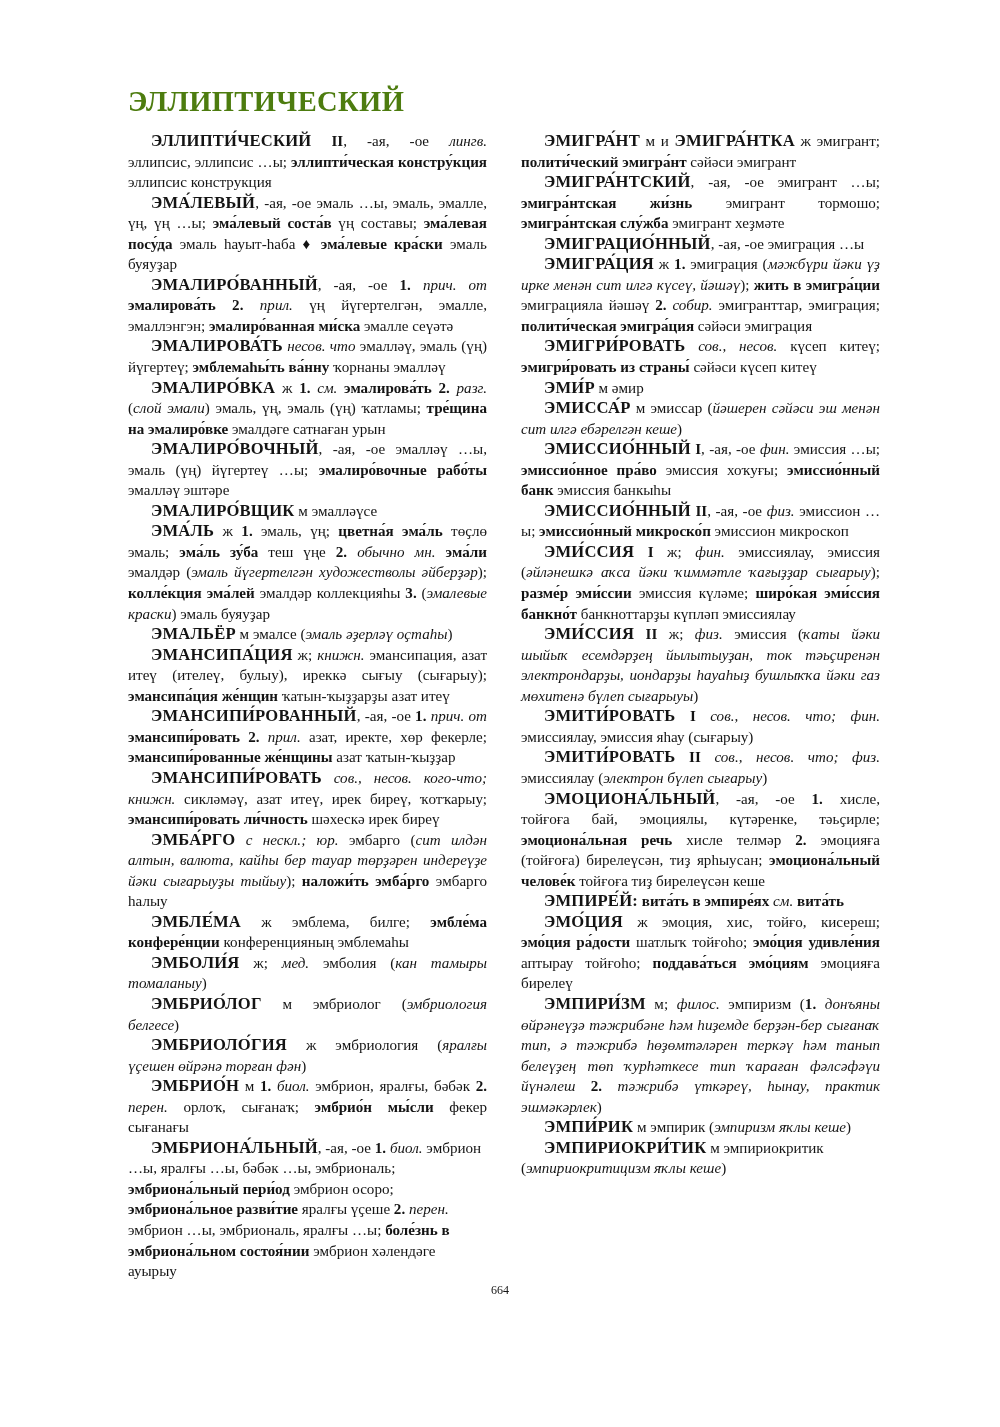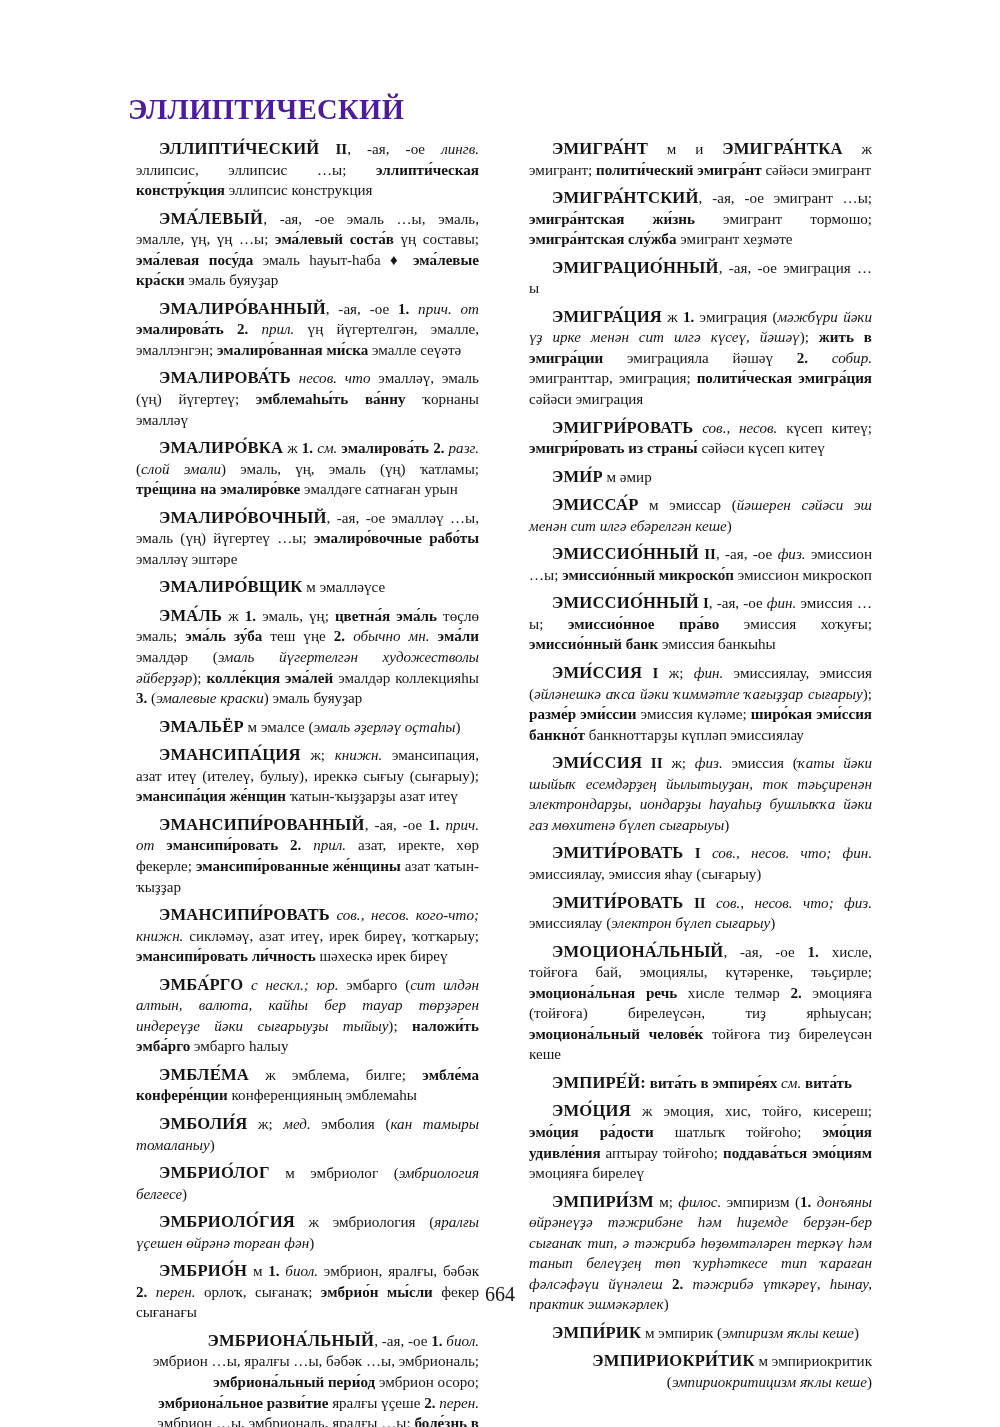--- a/index.html
+++ b/index.html
@@ -13,50 +13,50 @@
     height: 1427px;
     background: #ffffff;
     font-family: "Liberation Serif", "DejaVu Serif", serif;
     color: #141414;
     box-sizing: border-box;
     overflow: hidden;
   }
   .running-head {
     position: absolute;
     left: 128px;
-    top: 96px;
+    top: 88px;
     font-size: 28.5px;
     font-weight: bold;
     letter-spacing: 0.4px;
-    color: #4c1d95;
+    color: #4d7c0f;
     line-height: 1;
   }
   .columns {
     position: absolute;
     left: 128px;
     top: 131px;
     width: 752px;
     display: flex;
     gap: 34px;
   }
   .col {
     width: 359px;
     font-size: 15.1px;
     line-height: 20.55px;
     text-align: justify;
     text-justify: inter-word;
     hyphens: manual;
   }
   .entry {
-    margin: 8px;
+    margin: 0;
     text-indent: 23px;
     text-align: justify;
   }
   .entry:last-child {
-    text-align: right;
+    text-align: left;
   }
   .hw-big {
     font-weight: bold;
     font-size: 16.6px;
     letter-spacing: 0.2px;
   }
   .b {
     font-weight: bold;
   }
   .i {
@@ -64,21 +64,21 @@
   }
   .rom {
     font-weight: bold;
   }
   .page-number {
     position: absolute;
     left: 0;
     top: 1283px;
     width: 1000px;
     text-align: center;
-    font-size: 20px;
+    font-size: 12px;
     color: #141414;
   }
 </style>
 </head>
 <body>
 
 <div class="page">
 
   <div class="running-head">ЭЛЛИПТИЧЕСКИЙ</div>
 
@@ -105,22 +105,22 @@
         <p class="entry"><span class="hw-big">ЭМБРИОНА́ЛЬНЫЙ</span><span>, -ая, -ое </span><span class="b">1.</span><span class="i"> биол.</span><span> эмбрион …ы, яралғы …ы, бәбәк …ы, эмбриональ; </span><span class="b">эмбриона́льный пери́од</span><span> эмбрион осоро; </span><span class="b">эмбриона́льное разви́тие</span><span> яралғы үҫеше </span><span class="b">2.</span><span class="i"> перен.</span><span> эмбрион …ы, эмбриональ, яралғы …ы; </span><span class="b">боле́знь в эмбриона́льном состоя́нии</span><span> эмбрион хәлендәге ауырыу</span></p>
       </div>
     <div class="col" id="col-right">
         <p class="entry"><span class="hw-big">ЭМИГРА́НТ</span><span> м и </span><span class="hw-big">ЭМИГРА́НТКА</span><span> ж эмигрант; </span><span class="b">полити́ческий эмигра́нт</span><span> сәйәси эмигрант</span></p>
         <p class="entry"><span class="hw-big">ЭМИГРА́НТСКИЙ</span><span>, -ая, -ое эмигрант …ы; </span><span class="b">эмигра́нтская жи́знь</span><span> эмигрант тормошо; </span><span class="b">эмигра́нтская слу́жба</span><span> эмигрант хеҙмәте</span></p>
         <p class="entry"><span class="hw-big">ЭМИГРАЦИО́ННЫЙ</span><span>, -ая, -ое эмиграция …ы</span></p>
         <p class="entry"><span class="hw-big">ЭМИГРА́ЦИЯ</span><span> ж </span><span class="b">1.</span><span> эмиграция (</span><span class="i">мәжбүри йәки үҙ ирке менән сит илгә күсеү, йәшәү</span><span>); </span><span class="b">жить в эмигра́ции</span><span> эмиграцияла йәшәү </span><span class="b">2.</span><span class="i"> собир.</span><span> эмигранттар, эмиграция; </span><span class="b">полити́ческая эмигра́ция</span><span> сәйәси эмиграция</span></p>
         <p class="entry"><span class="hw-big">ЭМИГРИ́РОВАТЬ</span><span class="i"> сов., несов.</span><span> күсеп китеү; </span><span class="b">эмигри́ровать из страны́</span><span> сәйәси күсеп китеү</span></p>
         <p class="entry"><span class="hw-big">ЭМИ́Р</span><span> м әмир</span></p>
         <p class="entry"><span class="hw-big">ЭМИССА́Р</span><span> м эмиссар (</span><span class="i">йәшерен сәйәси эш менән сит илгә ебәрелгән кеше</span><span>)</span></p>
+        <p class="entry"><span class="hw-big">ЭМИССИО́ННЫЙ</span><span class="rom"> I</span><span>, -ая, -ое </span><span class="i">фин.</span><span> эмиссия …ы; </span><span class="b">эмиссио́нное пра́во</span><span> эмиссия хоҡуғы; </span><span class="b">эмиссио́нный банк</span><span> эмиссия банкыhы</span></p>
         <p class="entry"><span class="hw-big">ЭМИССИО́ННЫЙ</span><span class="rom"> II</span><span>, -ая, -ое </span><span class="i">физ.</span><span> эмиссион …ы; </span><span class="b">эмиссио́нный микроско́п</span><span> эмиссион микроскоп</span></p>
-        <p class="entry"><span class="hw-big">ЭМИССИО́ННЫЙ</span><span class="rom"> I</span><span>, -ая, -ое </span><span class="i">фин.</span><span> эмиссия …ы; </span><span class="b">эмиссио́нное пра́во</span><span> эмиссия хоҡуғы; </span><span class="b">эмиссио́нный банк</span><span> эмиссия банкыhы</span></p>
         <p class="entry"><span class="hw-big">ЭМИ́ССИЯ</span><span class="rom"> I</span><span> ж; </span><span class="i">фин.</span><span> эмиссиялау, эмиссия (</span><span class="i">әйләнешкә аҡса йәки ҡиммәтле ҡағыҙҙар сығарыу</span><span>); </span><span class="b">разме́р эми́ссии</span><span> эмиссия күләме; </span><span class="b">широ́кая эми́ссия банкно́т</span><span> банкноттарҙы күпләп эмиссиялау</span></p>
         <p class="entry"><span class="hw-big">ЭМИ́ССИЯ</span><span class="rom"> II</span><span> ж; </span><span class="i">физ.</span><span> эмиссия (</span><span class="i">ҡаты йәки шыйыҡ есемдәрҙең йылытыуҙан, ток тәьҫиренән электрондарҙы, иондарҙы hауаhыҙ бушлыҡҡа йәки газ мөхитенә бүлеп сығарыуы</span><span>)</span></p>
         <p class="entry"><span class="hw-big">ЭМИТИ́РОВАТЬ</span><span class="rom"> I</span><span class="i"> сов., несов. что;</span><span> </span><span class="i">фин.</span><span> эмиссиялау, эмиссия яhау (сығарыу)</span></p>
         <p class="entry"><span class="hw-big">ЭМИТИ́РОВАТЬ</span><span class="rom"> II</span><span class="i"> сов., несов. что;</span><span> </span><span class="i">физ.</span><span> эмиссиялау (</span><span class="i">электрон бүлеп сығарыу</span><span>)</span></p>
         <p class="entry"><span class="hw-big">ЭМОЦИОНА́ЛЬНЫЙ</span><span>, -ая, -ое </span><span class="b">1.</span><span> хисле, тойғоға бай, эмоциялы, күтәренке, тәьҫирле; </span><span class="b">эмоциона́льная речь</span><span> хисле телмәр </span><span class="b">2.</span><span> эмоцияға (тойғоға) бирелеүсән, тиҙ ярhыусан; </span><span class="b">эмоциона́льный челове́к</span><span> тойғоға тиҙ бирелеүсән кеше</span></p>
         <p class="entry"><span class="hw-big">ЭМПИРЕ́Й:</span><span> </span><span class="b">вита́ть в эмпире́ях</span><span class="i"> см.</span><span class="b"> вита́ть</span></p>
         <p class="entry"><span class="hw-big">ЭМО́ЦИЯ</span><span> ж эмоция, хис, тойғо, кисереш; </span><span class="b">эмо́ция ра́дости</span><span> шатлыҡ тойғоhо; </span><span class="b">эмо́ция удивле́ния</span><span> аптырау тойғоhо; </span><span class="b">поддава́ться эмо́циям</span><span> эмоцияға бирелеү</span></p>
         <p class="entry"><span class="hw-big">ЭМПИРИ́ЗМ</span><span> м; </span><span class="i">филос.</span><span> эмпиризм (</span><span class="b">1.</span><span class="i"> донъяны өйрәнеүҙә тәжрибәне hәм hиҙемде берҙән-бер сығанаҡ тип, ә тәжрибә hөҙөмтәләрен теркәү hәм танып белеүҙең төп ҡурhәткесе тип ҡараған фәлсәфәүи йүнәлеш </span><span class="b">2.</span><span class="i"> тәжрибә үткәреү, hынау, практик эшмәкәрлек</span><span>)</span></p>
         <p class="entry"><span class="hw-big">ЭМПИ́РИК</span><span> м эмпирик (</span><span class="i">эмпиризм яҡлы кеше</span><span>)</span></p>
         <p class="entry"><span class="hw-big">ЭМПИРИОКРИ́ТИК</span><span> м эмпириокритик (</span><span class="i">эмпириокритицизм яҡлы кеше</span><span>)</span></p>

